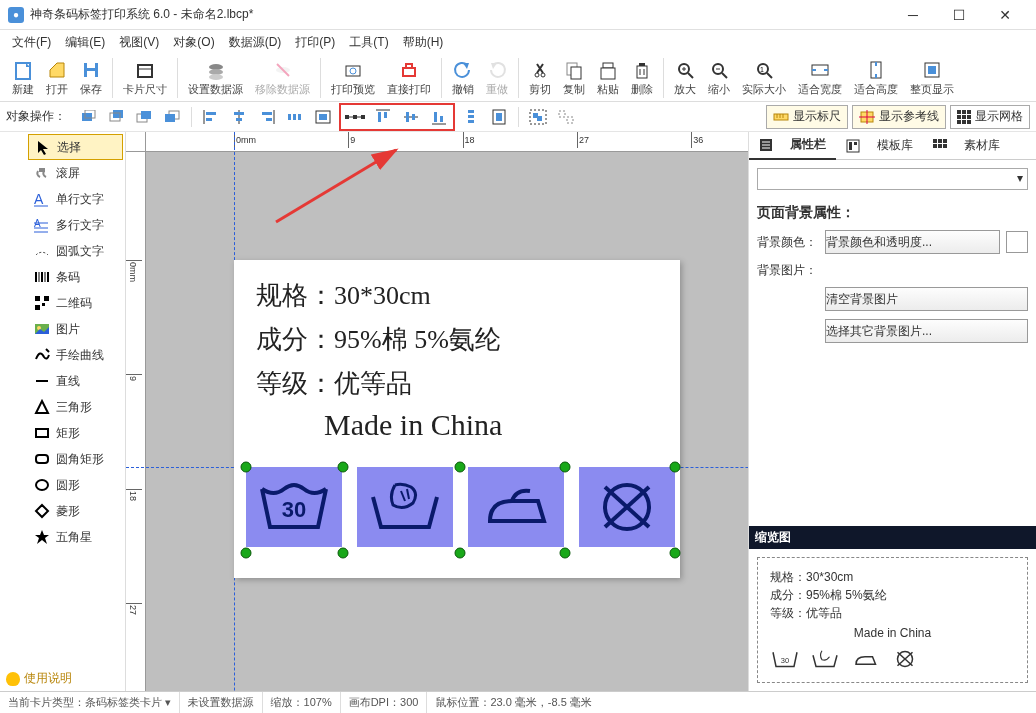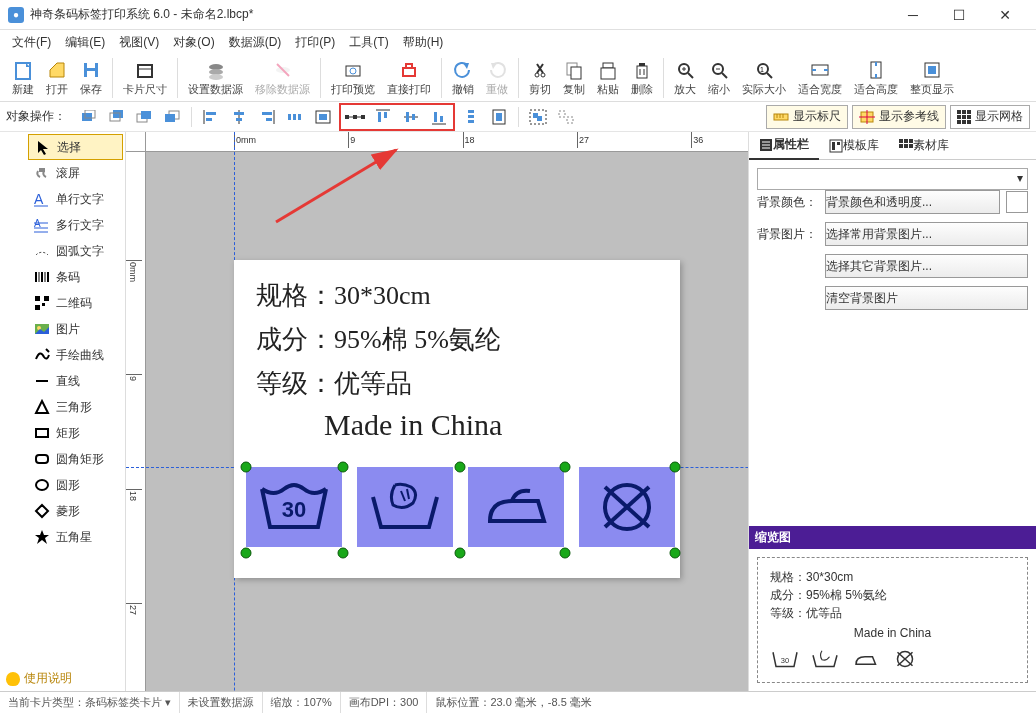--- a/index.html
+++ b/index.html
@@ -63,31 +63,31 @@
 .card { position:absolute; background:#fff; box-shadow:2px 2px 6px rgba(0,0,0,.25); }
 .card .txt { position:absolute; font-family:"Microsoft YaHei"; color:#222; white-space:nowrap; }
 .care-icon { position:absolute; background:#8b8bf0; display:flex; align-items:center; justify-content:center; }
 .handle { position:absolute; width:11px; height:11px; background:#19a819; border:1px solid #0a5a0a; border-radius:50%; transform:translate(-50%,-50%); }
 
 .arrow-annot { position:absolute; pointer-events:none; }
 
 
 .rightpanel { width:288px; border-left:1px solid #ddd; display:flex; flex-direction:column; }
 .rp-tabs { height:28px; display:flex; align-items:center; border-bottom:1px solid #ccc; background:#fff; }
-.rp-tab { display:flex; align-items:center; gap:0; padding:0 10px; height:28px; }
+.rp-tab { display:flex; align-items:center; gap:17px; padding:0 10px; height:28px; }
 .rp-tab.active { background:#fff; border-bottom:2px solid #333; font-weight:bold; }
 .rp-body { padding:8px; flex:1; overflow:auto; }
 .rp-body .dd { width:100%; height:22px; border:1px solid #aaa; background:#fff; }
 .rp-section-title { font-weight:bold; font-size:14px; margin:14px 0 8px; }
 .rp-row { display:flex; align-items:center; gap:6px; margin-bottom:8px; }
 .rp-row .rlabel { width:62px; }
 .rp-btn { flex:1; height:24px; border:1px solid #999; background:linear-gradient(#fdfdfd,#ececec); line-height:22px; font-size:12px; }
 .rp-swatch { width:22px; height:22px; border:1px solid #999; background:#fff; }
 
-.preview-head { background:#4c1d95; color:#fff; padding:3px 6px; font-size:12px; font-weight:bold; }
+.preview-head { background:#0f172a; color:#fff; padding:3px 6px; font-size:12px; font-weight:bold; }
 .preview-box { border:1px dashed #888; margin:8px; padding:10px 12px; font-size:12px; }
 .preview-box .pline { margin:1px 0; }
 .preview-box .pmic { text-align:center; margin:4px 0; }
 .preview-icons { display:flex; gap:10px; margin-top:6px; }
 .preview-icons svg { width:30px; height:26px; }
 
 
 .statusbar { height:22px; border-top:1px solid #ccc; display:flex; align-items:center; font-size:11px; color:#555; }
 .statusbar .sb-cell { padding:0 8px; border-right:1px solid #ddd; height:22px; display:flex; align-items:center; }
 </style>
@@ -726,36 +726,36 @@
             <rect x="5" y="5" width="4" height="4" fill="#333"></rect>
             <rect x="10" y="5" width="4" height="4" fill="#333"></rect>
           </svg>
           <span>素材库</span>
         </div>
     </div>
     <div class="rp-body">
       <div class="dd" style="position:relative;">
           <span style="position:absolute;right:4px;top:2px;">▾</span>
         </div>
+      <div class="rp-section-title">页面背景属性：</div>
       <div class="rp-row">
         <div class="rlabel">背景颜色：</div>
         <div class="rp-btn">背景颜色和透明度...</div>
         <div class="rp-swatch"></div>
       </div>
       <div class="rp-row">
         <div class="rlabel">背景图片：</div>
-        <div class="rp-btn">选择常用背景图片...</div>
-      </div>
+      </div>
+      <div class="rp-row">
+          <div class="rlabel"></div>
+          <div class="rp-btn">清空背景图片</div>
+        </div>
       <div class="rp-row">
           <div class="rlabel"></div>
           <div class="rp-btn">选择其它背景图片...</div>
-        </div>
-      <div class="rp-row">
-          <div class="rlabel"></div>
-          <div class="rp-btn">清空背景图片</div>
         </div>
     </div>
     <div>
       <div class="preview-head">缩览图</div>
       <div class="preview-box">
         <div class="pline">规格：30*30cm</div>
         <div class="pline">成分：95%棉 5%氨纶</div>
         <div class="pline">等级：优等品</div>
         <div class="pmic">Made in China</div>
         <div class="preview-icons">

